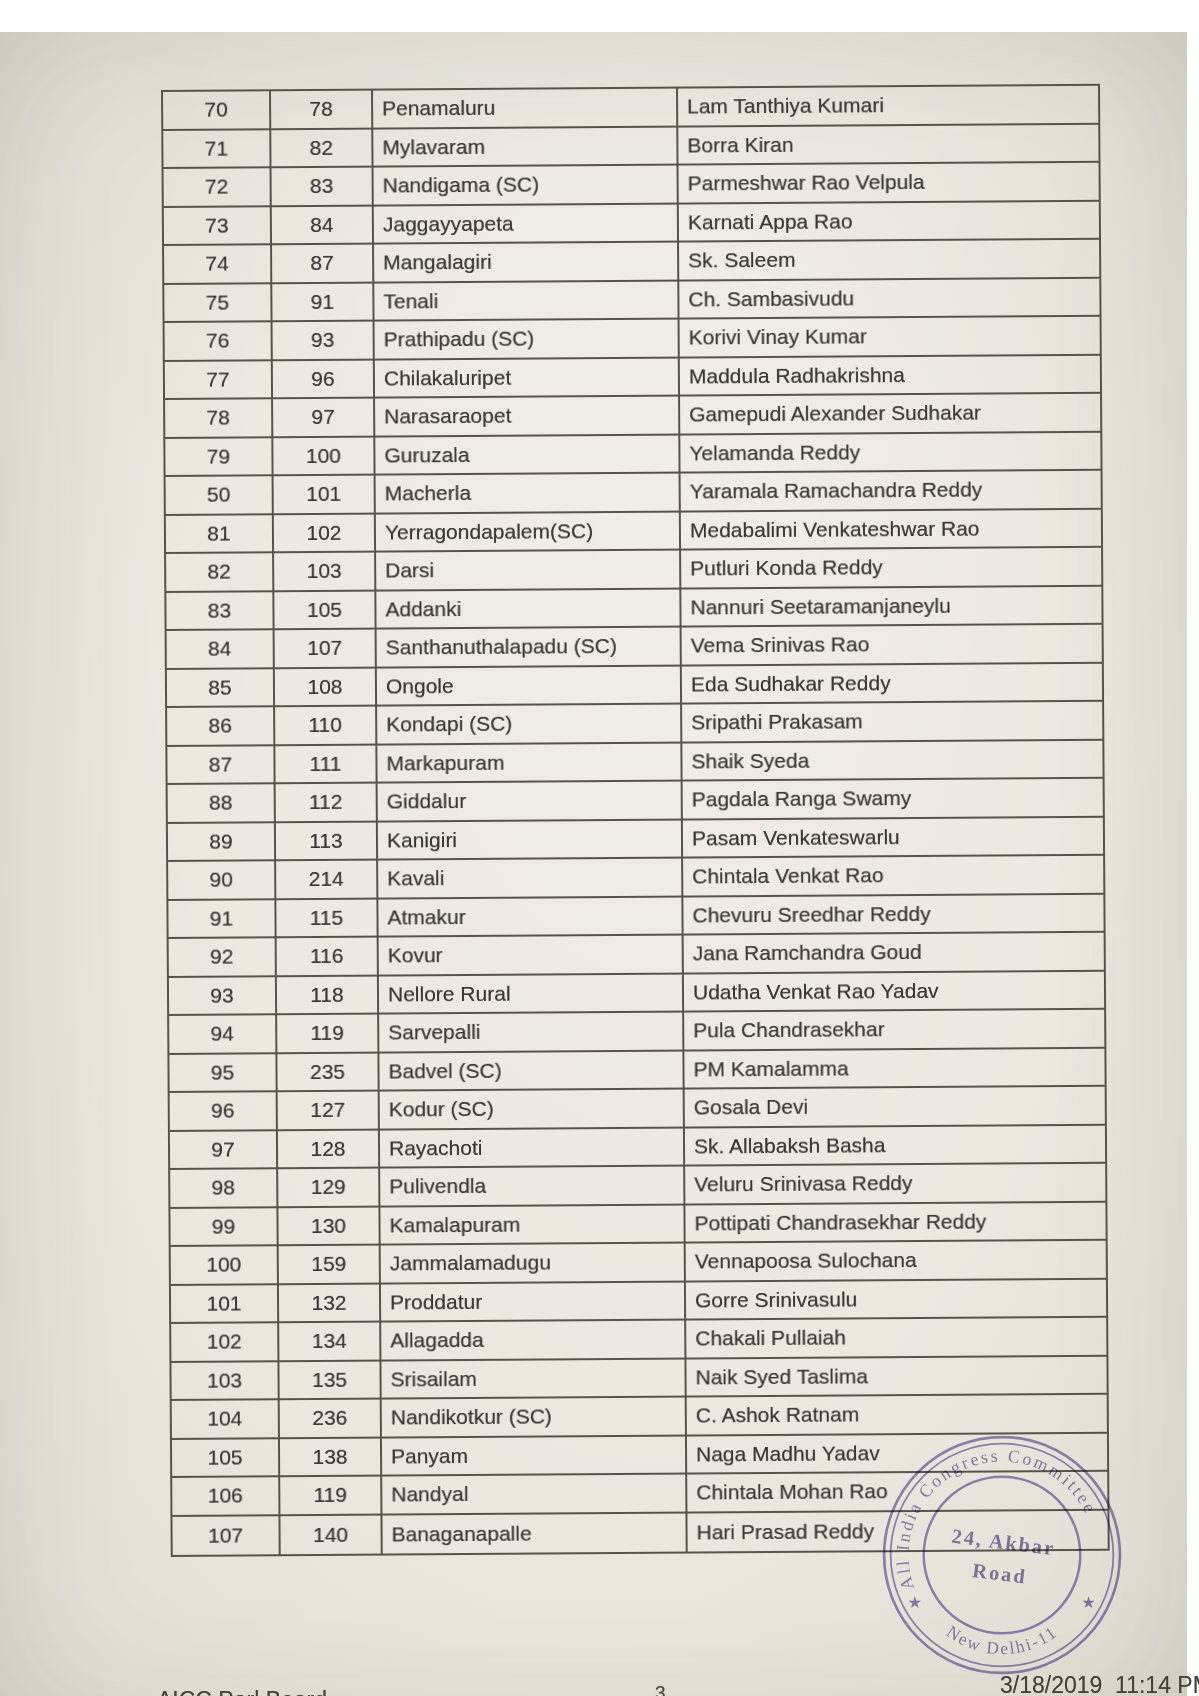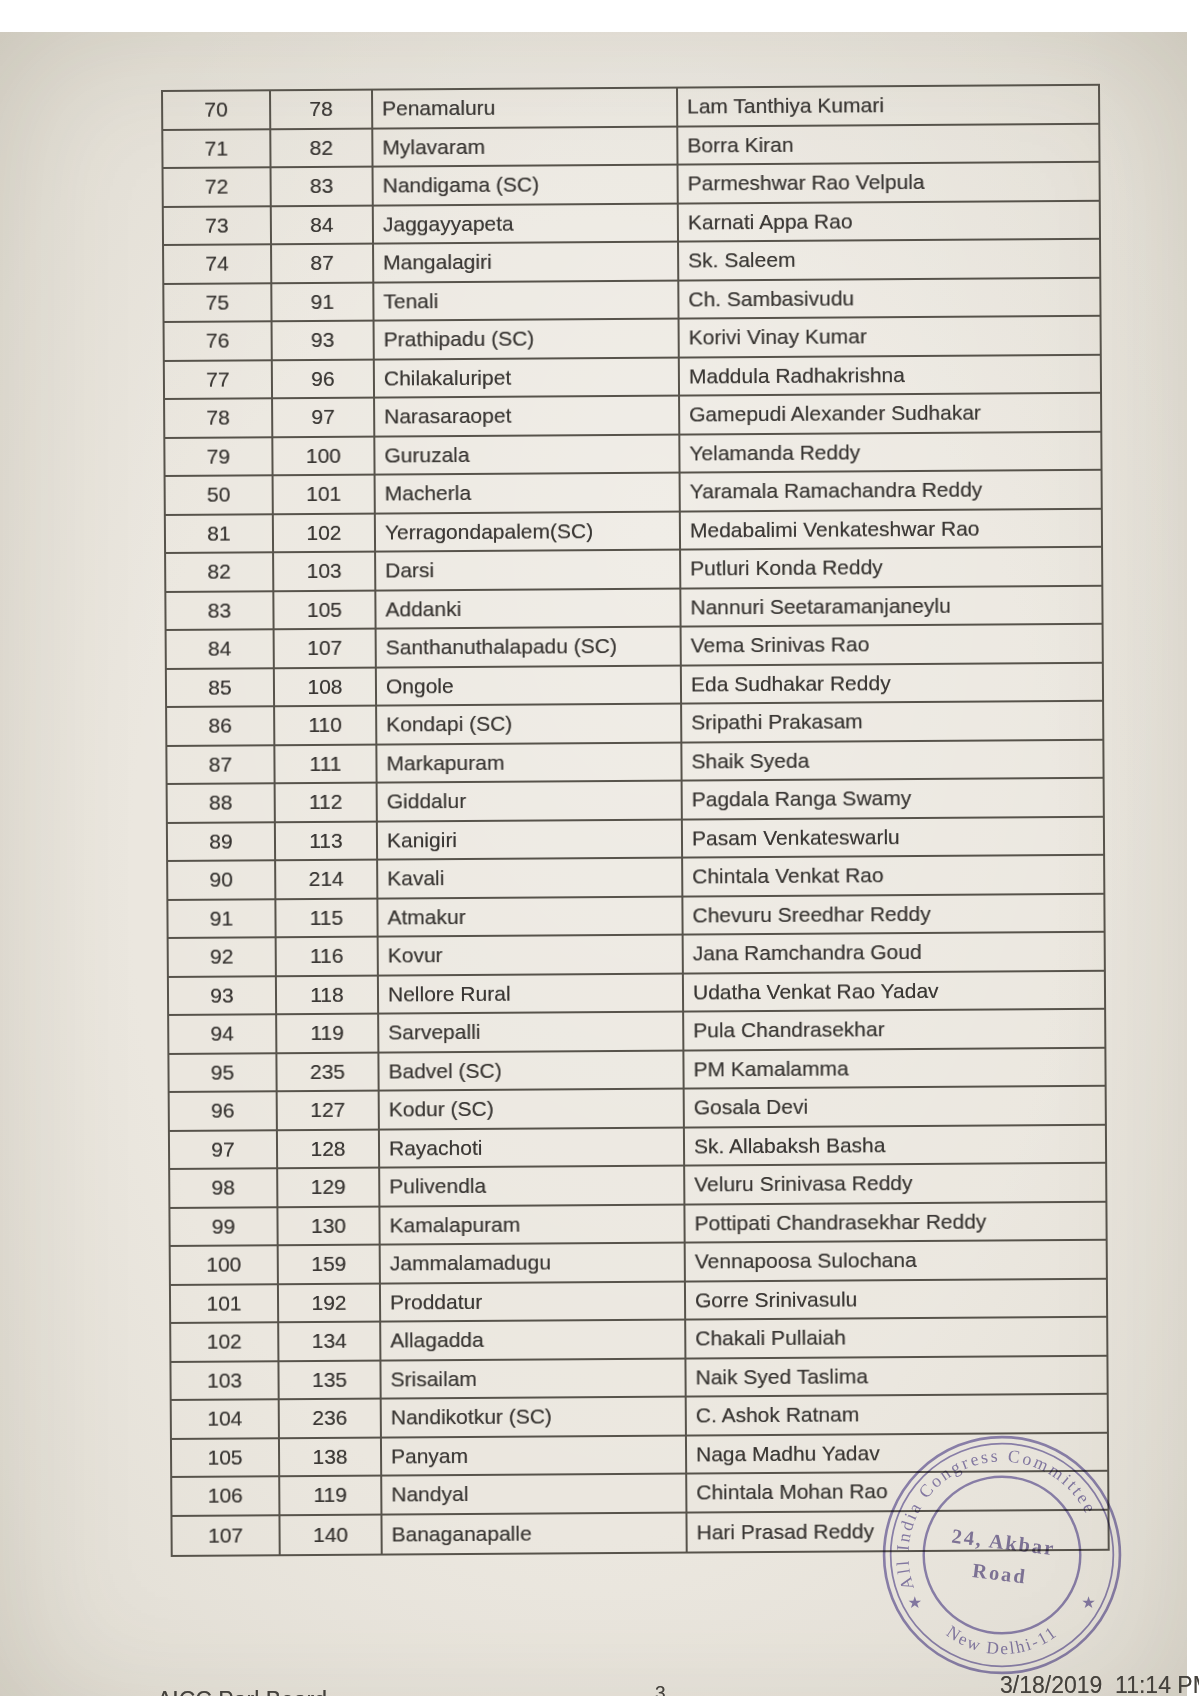--- a/index.html
+++ b/index.html
@@ -274,21 +274,21 @@
 
       <div class="trow">
         <div class="cell num">100</div>
         <div class="cell num">159</div>
         <div class="cell name">Jammalamadugu</div>
         <div class="cell cand">Vennapoosa Sulochana</div>
       </div>
 
       <div class="trow">
         <div class="cell num">101</div>
-        <div class="cell num">192</div>
+        <div class="cell num">132</div>
         <div class="cell name">Proddatur</div>
         <div class="cell cand">Gorre Srinivasulu</div>
       </div>
 
       <div class="trow">
         <div class="cell num">102</div>
         <div class="cell num">134</div>
         <div class="cell name">Allagadda</div>
         <div class="cell cand">Chakali Pullaiah</div>
       </div>

